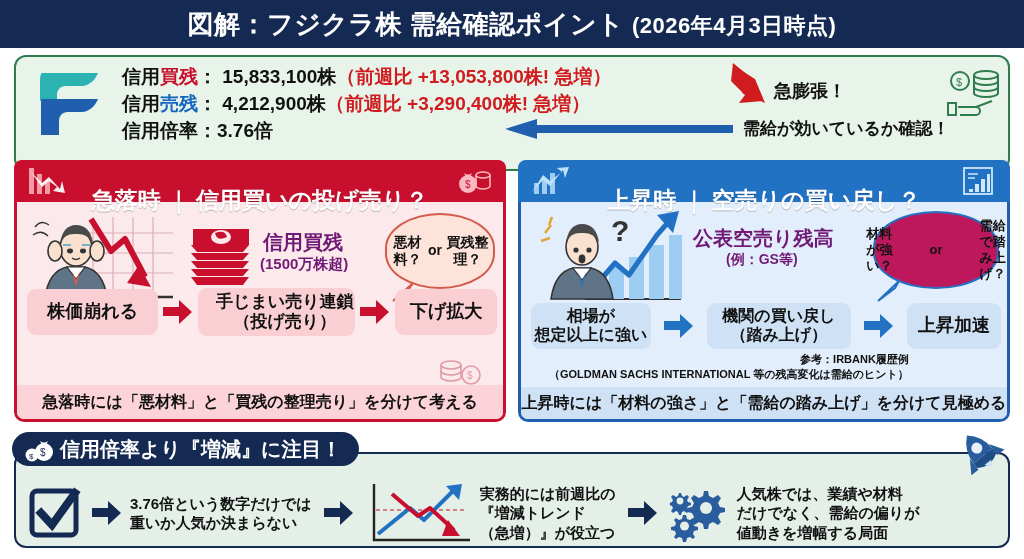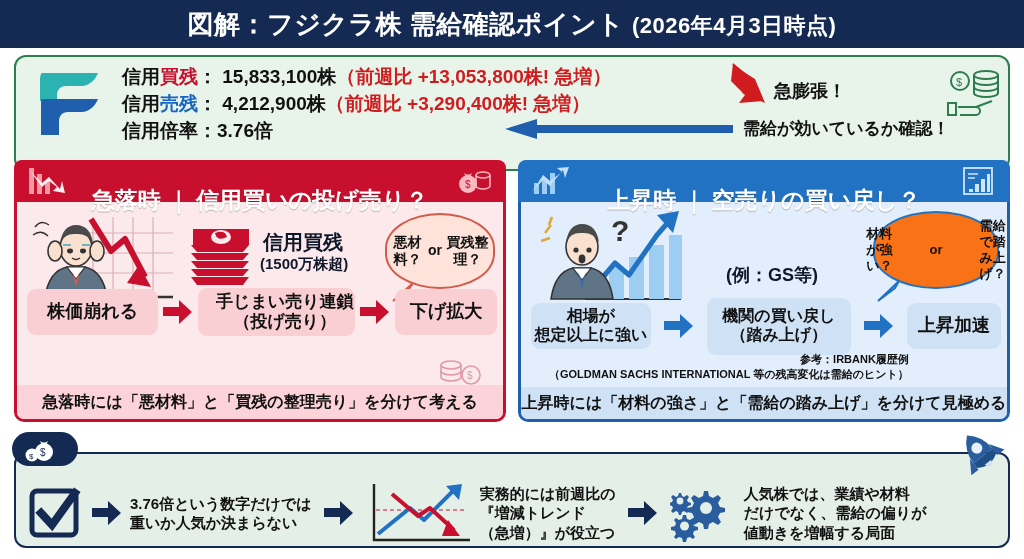--- a/index.html
+++ b/index.html
@@ -50,28 +50,28 @@
   .phead.red{background:#c8102e;}
   .phead.blue{background:#2272c4;}
   .phead .ht{
     flex:1;text-align:center;color:#fff;font-size:23px;font-weight:bold;white-space:nowrap;
     text-shadow:0 1px 1px rgba(0,0,0,.25);
     margin-top:39px;
   }
   .phead .hicon{width:44px;height:34px;flex:0 0 44px;display:flex;align-items:center;justify-content:center;}
 
   .person{position:absolute;}
-  .mid-label{position:absolute;font-weight:bold;color:#0f172a;}
+  .mid-label{position:absolute;font-weight:bold;color:#701a75;}
   .bubble{
     position:absolute;border-radius:50%/46%;box-sizing:border-box;
     display:flex;flex-direction:row;align-items:center;justify-content:center;
     font-weight:bold;text-align:center;line-height:1.22;
   }
   .bubble.red{background:#fde3da;border:2px solid #d35b4a;color:#111;}
-  .bubble.blue{background:#f97316;border:2px solid #2272c4;color:#111;gap:37px;}
+  .bubble.blue{background:#be185d;border:2px solid #2272c4;color:#111;gap:37px;}
 
   .flowrow{position:absolute;display:flex;align-items:center;}
   .fbox{
     border-radius:9px;display:flex;align-items:center;justify-content:center;
     text-align:center;font-weight:bold;color:#111;line-height:1.18;box-sizing:border-box;
   }
   .fbox.red{background:#f9cfd4;}
   .fbox.blue{background:#cfe2f5;}
   .fa{margin:0 5px;flex:0 0 auto;}
 
@@ -290,40 +290,41 @@
         <ellipse cx="53" cy="42" rx="16" ry="18" fill="#fae0cf" stroke="#333" stroke-width="1.6"></ellipse>
         <path d="M37 37 q3 -18 16 -18 q14 0 17 18 q-6 -10 -17 -9 q-11 -1 -16 9 z" fill="#4a4a4a"></path>
         <circle cx="47" cy="45" r="2.6" fill="#333"></circle>
           <circle cx="60" cy="45" r="2.6" fill="#333"></circle>
         <ellipse cx="53" cy="54" rx="3.4" ry="4.4" fill="#333"></ellipse>
         <path d="M16 28 l6 -8 M12 36 l9 -3 M20 20 l3 -8" stroke="#e0a83a" stroke-width="2.6" fill="none"></path>
       </g>
       <text x="82" y="36" font-size="30" font-weight="bold" fill="#333" font-family="'Liberation Sans',sans-serif">?</text>
     </svg>
 
-    <div class="mid-label" style="left:205px;top:100px;font-size:18px;">(例：GS等)</div>
+    <div class="mid-label" style="left:172px;top:62px;font-size:20px;">公表空売り残高</div>
+    <div class="mid-label" style="left:205px;top:88px;font-size:14px;">(例：GS等)</div>
 
     <div class="bubble blue" style="left:352px;top:48px;width:126px;height:78px;font-size:13px;">
       <span>材料が強い？</span>
       <span>or</span>
       <span>需給で踏み上げ？</span>
       <svg width="26" height="24" viewBox="0 0 26 24" style="position:absolute;left:0px;top:66px;">
         <path d="M24 2 L3 22 L20 9 Z" fill="#ffffff" stroke="#2272c4" stroke-width="2"></path>
       </svg>
     </div>
 
     <div class="flowrow" style="left:10px;top:138px;width:470px;height:50px;gap:8px;">
       <div class="fbox blue" style="width:140px;height:46px;font-size:16px;">
         <span style="white-space:pre-line">相場が
 想定以上に強い</span>
       </div>
       <svg class="fa" width="30" height="26" viewBox="0 0 30 26">
         <path d="M0 8 h16 V1 l13 12 l-13 12 V17 H0 z" fill="#2272c4"></path>
       </svg>
-      <div class="fbox blue" style="width:168px;height:57px;font-size:16px;">
+      <div class="fbox blue" style="width:168px;height:46px;font-size:16px;">
         <span style="white-space:pre-line">機関の買い戻し
 （踏み上げ）</span>
       </div>
       <svg class="fa" width="30" height="26" viewBox="0 0 30 26">
         <path d="M0 8 h16 V1 l13 12 l-13 12 V17 H0 z" fill="#2272c4"></path>
       </svg>
       <div class="fbox blue" style="width:110px;height:46px;font-size:18px;">
         <span>上昇加速</span>
       </div>
     </div>
@@ -338,20 +339,21 @@
 
   <div class="bottom">
     <div class="bhead">
       <svg class="bi" viewBox="0 0 30 28">
         <circle cx="20" cy="17" r="9" fill="#fff"></circle>
         <path d="M16 6 q4 3 8 0 l-2 4 h-4 z" fill="#fff"></path>
         <circle cx="8" cy="20" r="6.5" fill="#fff"></circle>
         <text x="16" y="21" font-size="10" fill="#152a52" font-family="'Liberation Sans',sans-serif">$</text>
         <text x="5" y="24" font-size="8" fill="#152a52" font-family="'Liberation Sans',sans-serif">$</text>
       </svg>
+      <span class="bt">信用倍率より『増減』に注目！</span>
     </div>
 
     <div class="brow">
 
       <div class="bcell">
         <svg width="56" height="52" viewBox="0 0 56 52">
           <rect x="4" y="4" width="44" height="44" rx="5" fill="none" stroke="#152a52" stroke-width="5"></rect>
           <path d="M13 26 L24 38 L47 6" stroke="#152a52" stroke-width="8" fill="none" stroke-linecap="square"></path>
         </svg>
         <svg width="30" height="26" viewBox="0 0 30 26" style="margin:0 8px;">
@@ -387,21 +389,21 @@
         <svg width="62" height="60" viewBox="0 0 62 60">
           <g fill="#2a5d9e">
             <path d="M34 8 l4 0 1 5 4 2 5 -3 3 3 -3 5 2 4 5 1 0 4 -5 1 -2 4 3 5 -3 3 -5 -3 -4 2 -1 5 -4 0 -1 -5 -4 -2 -5 3 -3 -3 3 -5 -2 -4 -5 -1 0 -4 5 -1 2 -4 -3 -5 3 -3 5 3 4 -2 z"></path>
             <circle cx="36" cy="25" r="6" fill="#e4efe8"></circle>
             <path d="M13 32 l3 0 1 4 3 1 3 -2 2 2 -2 3 1 3 4 1 0 3 -4 1 -1 3 2 3 -2 2 -3 -2 -3 1 -1 4 -3 0 -1 -4 -3 -1 -3 2 -2 -2 2 -3 -1 -3 -4 -1 0 -3 4 -1 1 -3 -2 -3 2 -2 3 2 3 -1 z"></path>
             <circle cx="14.5" cy="43" r="4.5" fill="#e4efe8"></circle>
             <path d="M9 10 l2 0 1 3 2 1 3 -2 2 2 -2 3 1 2 3 1 0 2 -3 1 -1 2 2 3 -2 2 -3 -2 -2 1 -1 3 -2 0 -1 -3 -2 -1 -3 2 -2 -2 2 -3 -1 -2 -3 -1 0 -2 3 -1 1 -2 -2 -3 2 -2 3 2 2 -1 z"></path>
             <circle cx="10" cy="18" r="3.4" fill="#e4efe8"></circle>
           </g>
         </svg>
-        <div class="btext" style="white-space:pre-line;margin-left:12px;">人気株では、業績や材料
+        <div class="btext" style="white-space:pre-line;margin-left:5px;">人気株では、業績や材料
 だけでなく、需給の偏りが
 値動きを増幅する局面</div>
       </div>
     </div>
   </div>
 
   <svg class="rocket" width="62" height="56" viewBox="0 0 62 56">
     <g transform="rotate(-38 31 28)">
       <path d="M31 2 q12 10 12 26 H19 q0 -16 12 -26 z" fill="#2a5d9e"></path>
       <circle cx="31" cy="18" r="5.5" fill="#e8f1fb"></circle>

